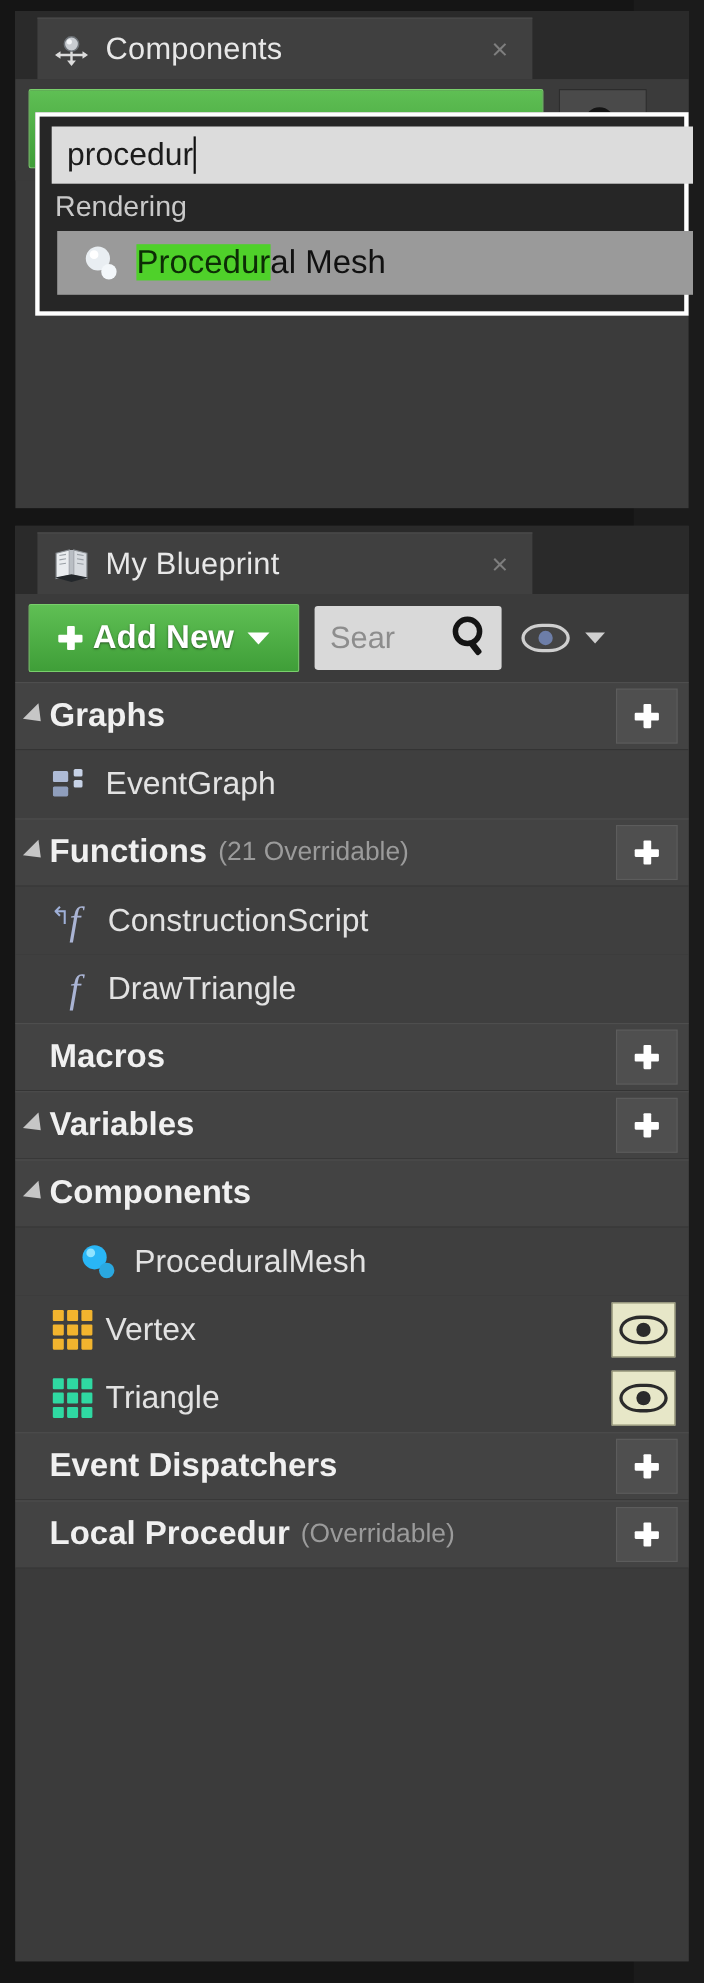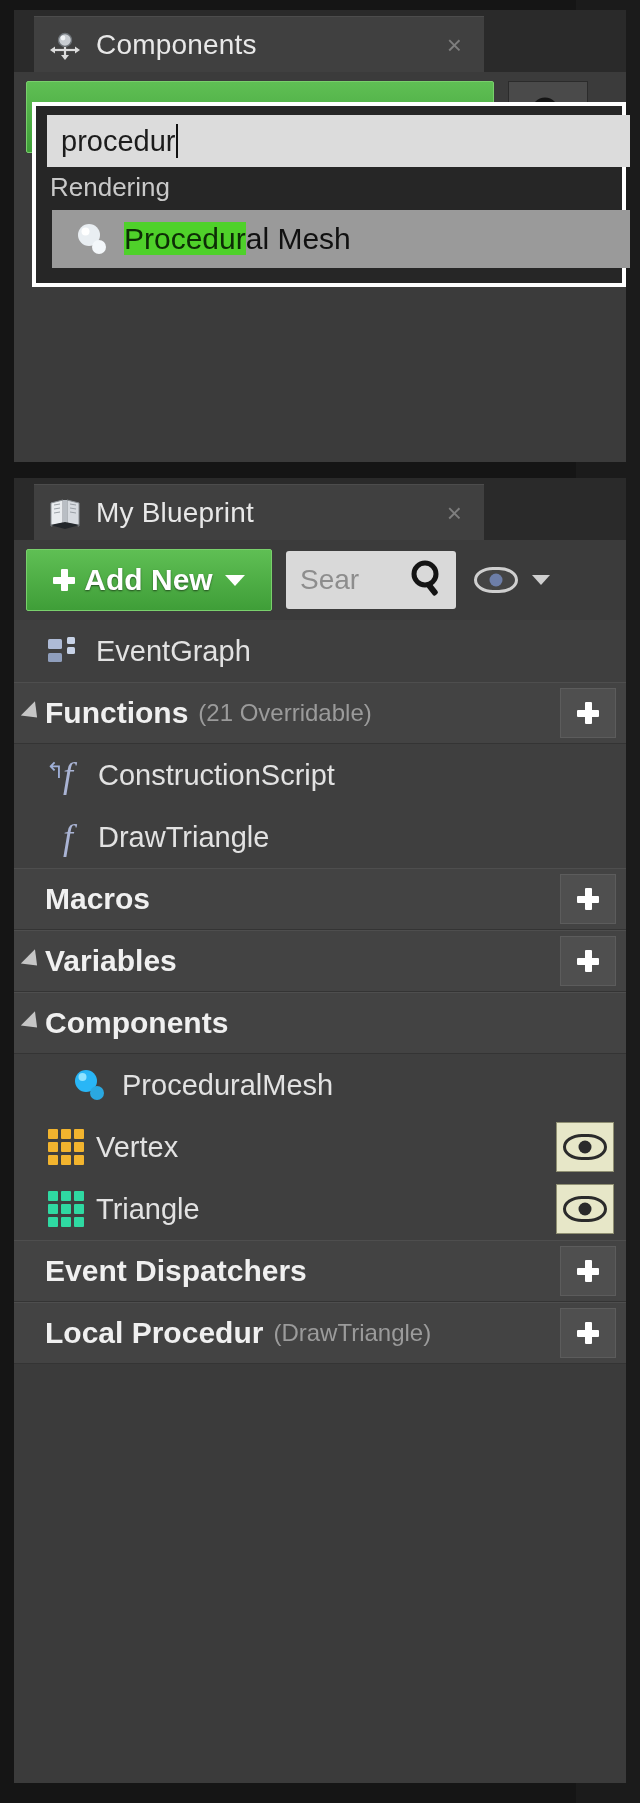--- a/index.html
+++ b/index.html
@@ -240,20 +240,27 @@
       <div id="mb-eye-btn">
         <span class="eye">
           <span class="lid"></span>
             <span class="pupil"></span>
         </span>
         <span class="small-caret"></span>
       </div>
     </div>
 
     <div id="tree">
+        <div class="trow section">
+          <span class="disc"></span>
+          <span class="sec-label">Graphs</span>
+          <span class="plus-sq">
+            <span class="plus-glyph"></span>
+          </span>
+        </div>
         <div class="trow item indent1">
           <span class="eg-icon"><svg viewBox="0 0 36 30" width="36" height="30">
               <rect x="0" y="3" width="14" height="10" rx="1.5" fill="#aebbd6"></rect>
               <rect x="19" y="1" width="8" height="7" rx="1.5" fill="#c7d2e6"></rect>
               <rect x="19" y="11" width="8" height="7" rx="1.5" fill="#c7d2e6"></rect>
               <rect x="0" y="17" width="14" height="9" rx="1.5" fill="#8f9ebc"></rect>
             </svg></span>
           <span class="item-label">EventGraph</span>
         </div>
         <div class="trow section">
@@ -341,21 +348,21 @@
         <div class="trow section">
           <span class="disc-spacer"></span>
           <span class="sec-label">Event Dispatchers</span>
           <span class="plus-sq">
             <span class="plus-glyph"></span>
           </span>
         </div>
         <div class="trow section">
           <span class="disc-spacer"></span>
           <span class="sec-label">Local Procedur</span>
-          <span class="sec-sub">(DrawTriangle)</span>
+          <span class="sec-sub">(Overridable)</span>
           <span class="plus-sq">
             <span class="plus-glyph"></span>
           </span>
         </div>
       </div>
     <div id="tree-bottom-fill" style="height: 357px;"></div>
   </div>
 </div>
 
 </body></html>

